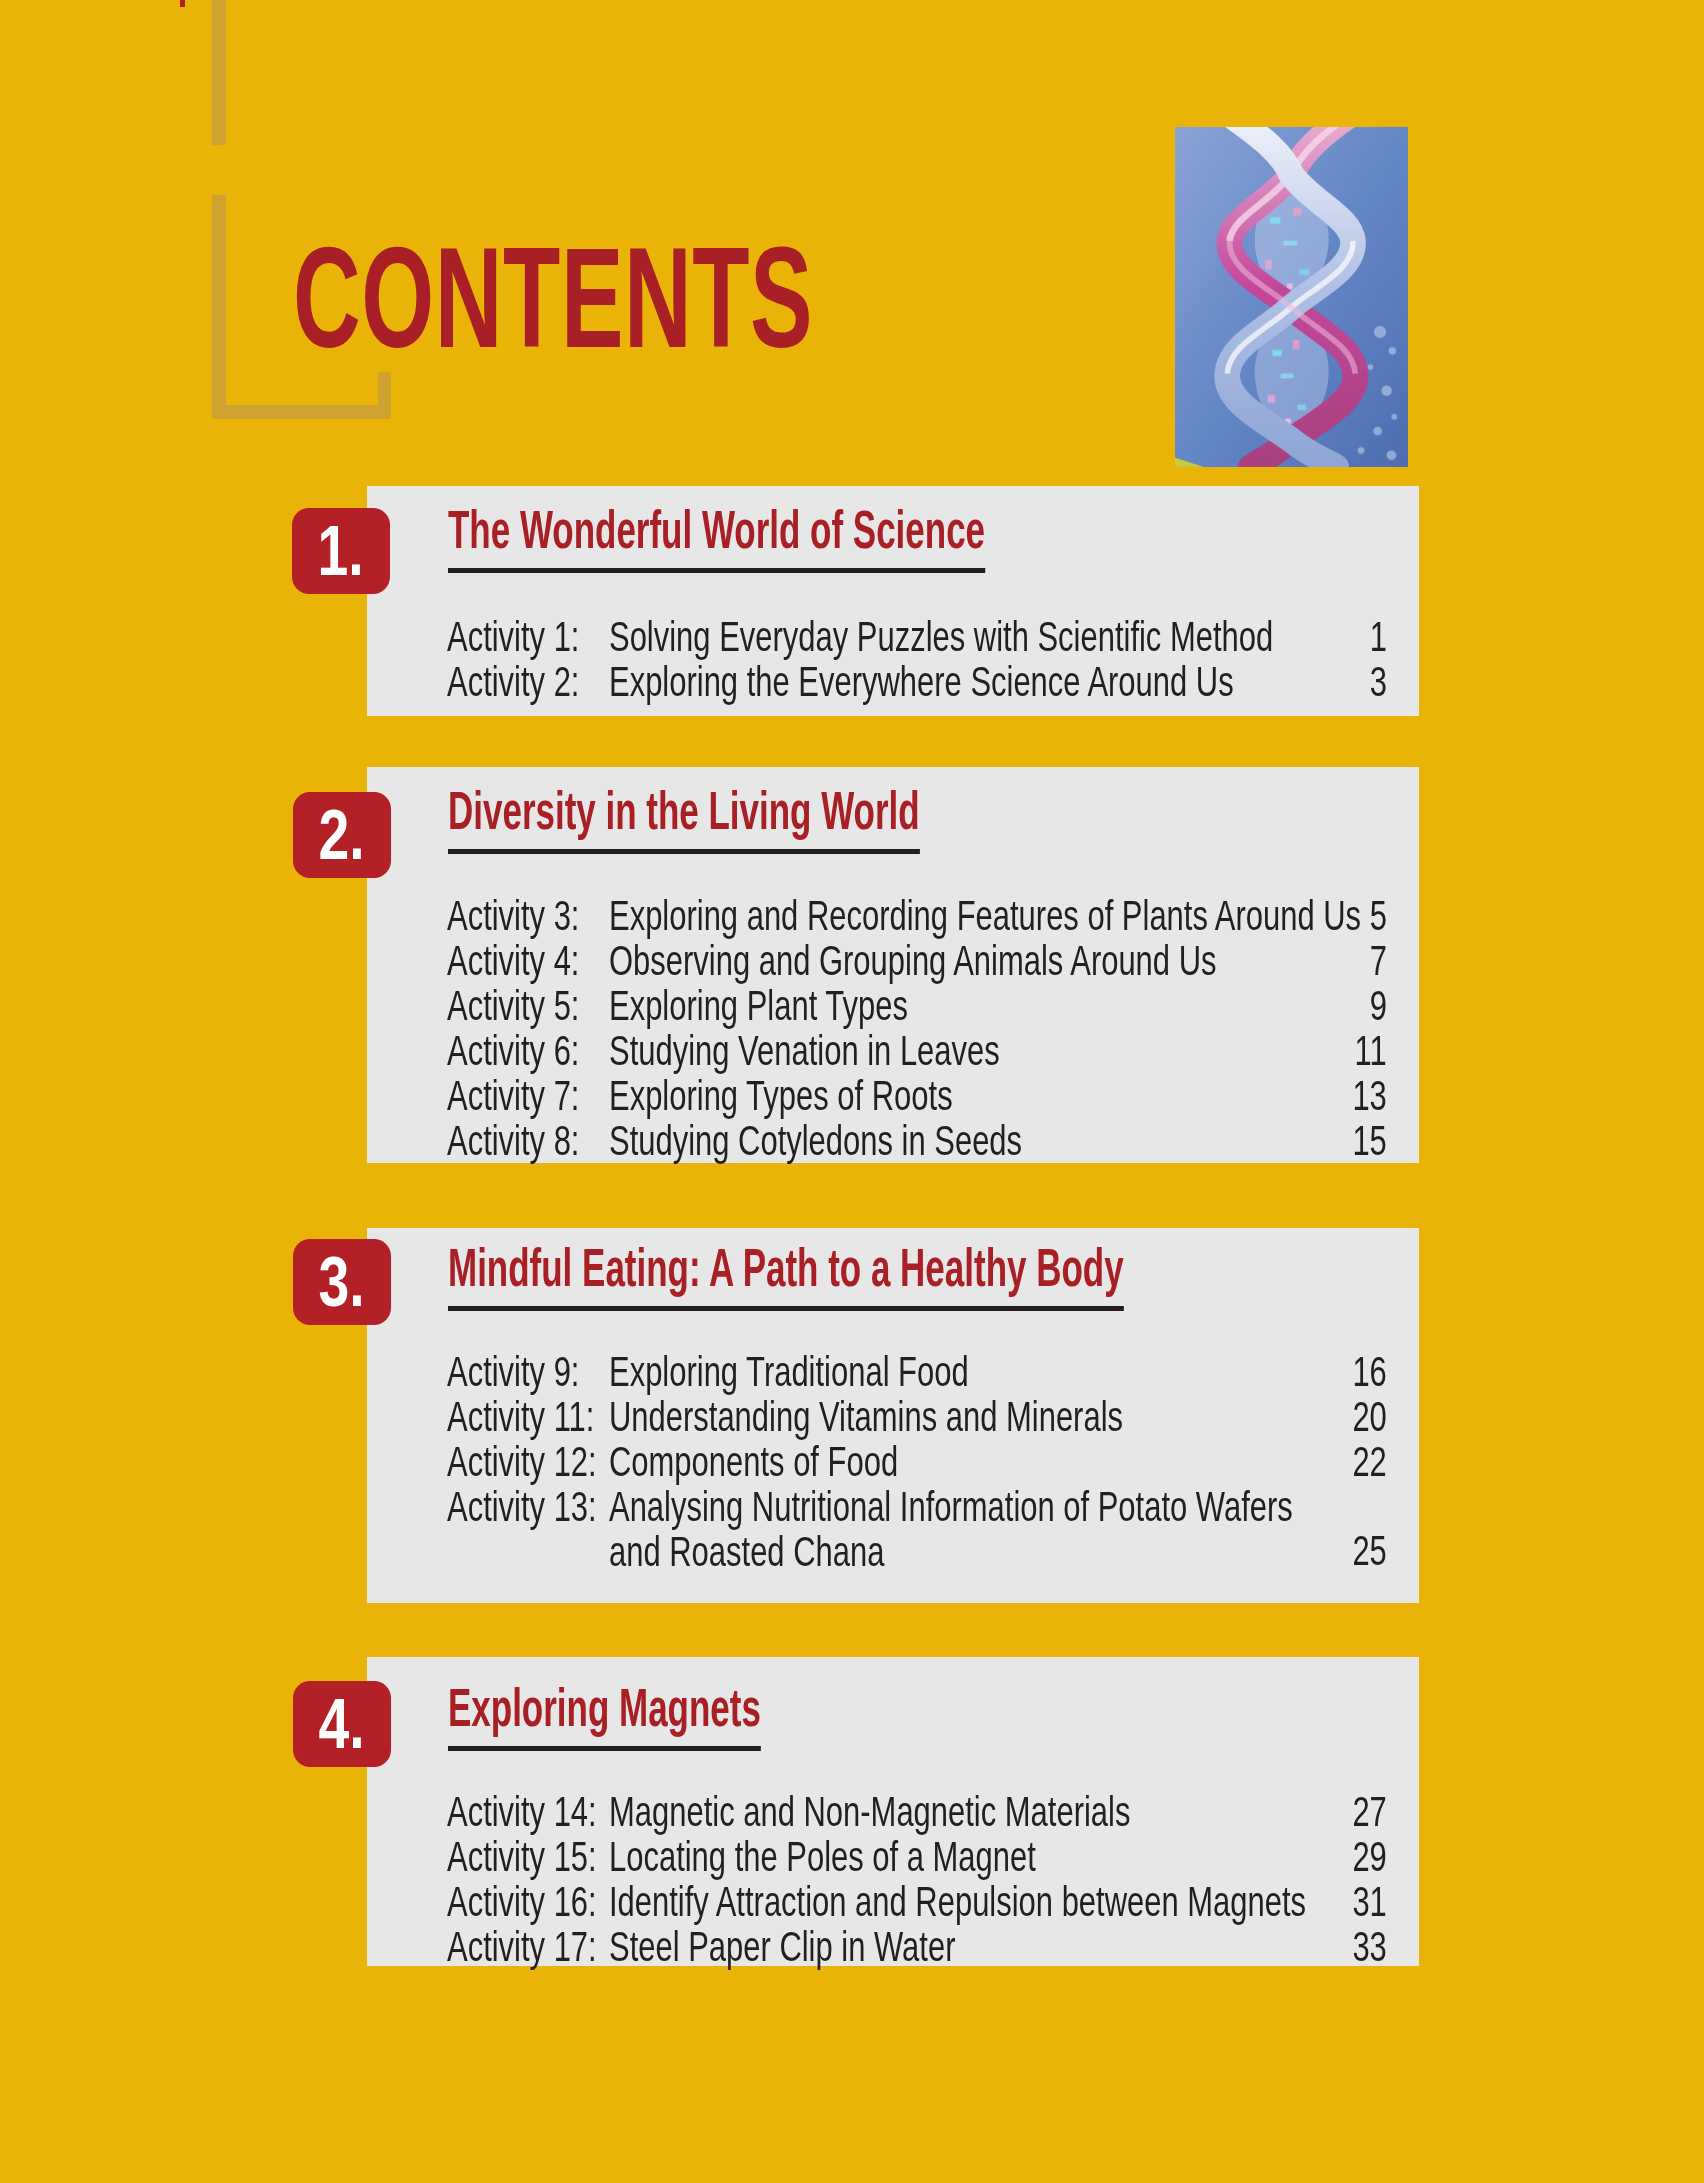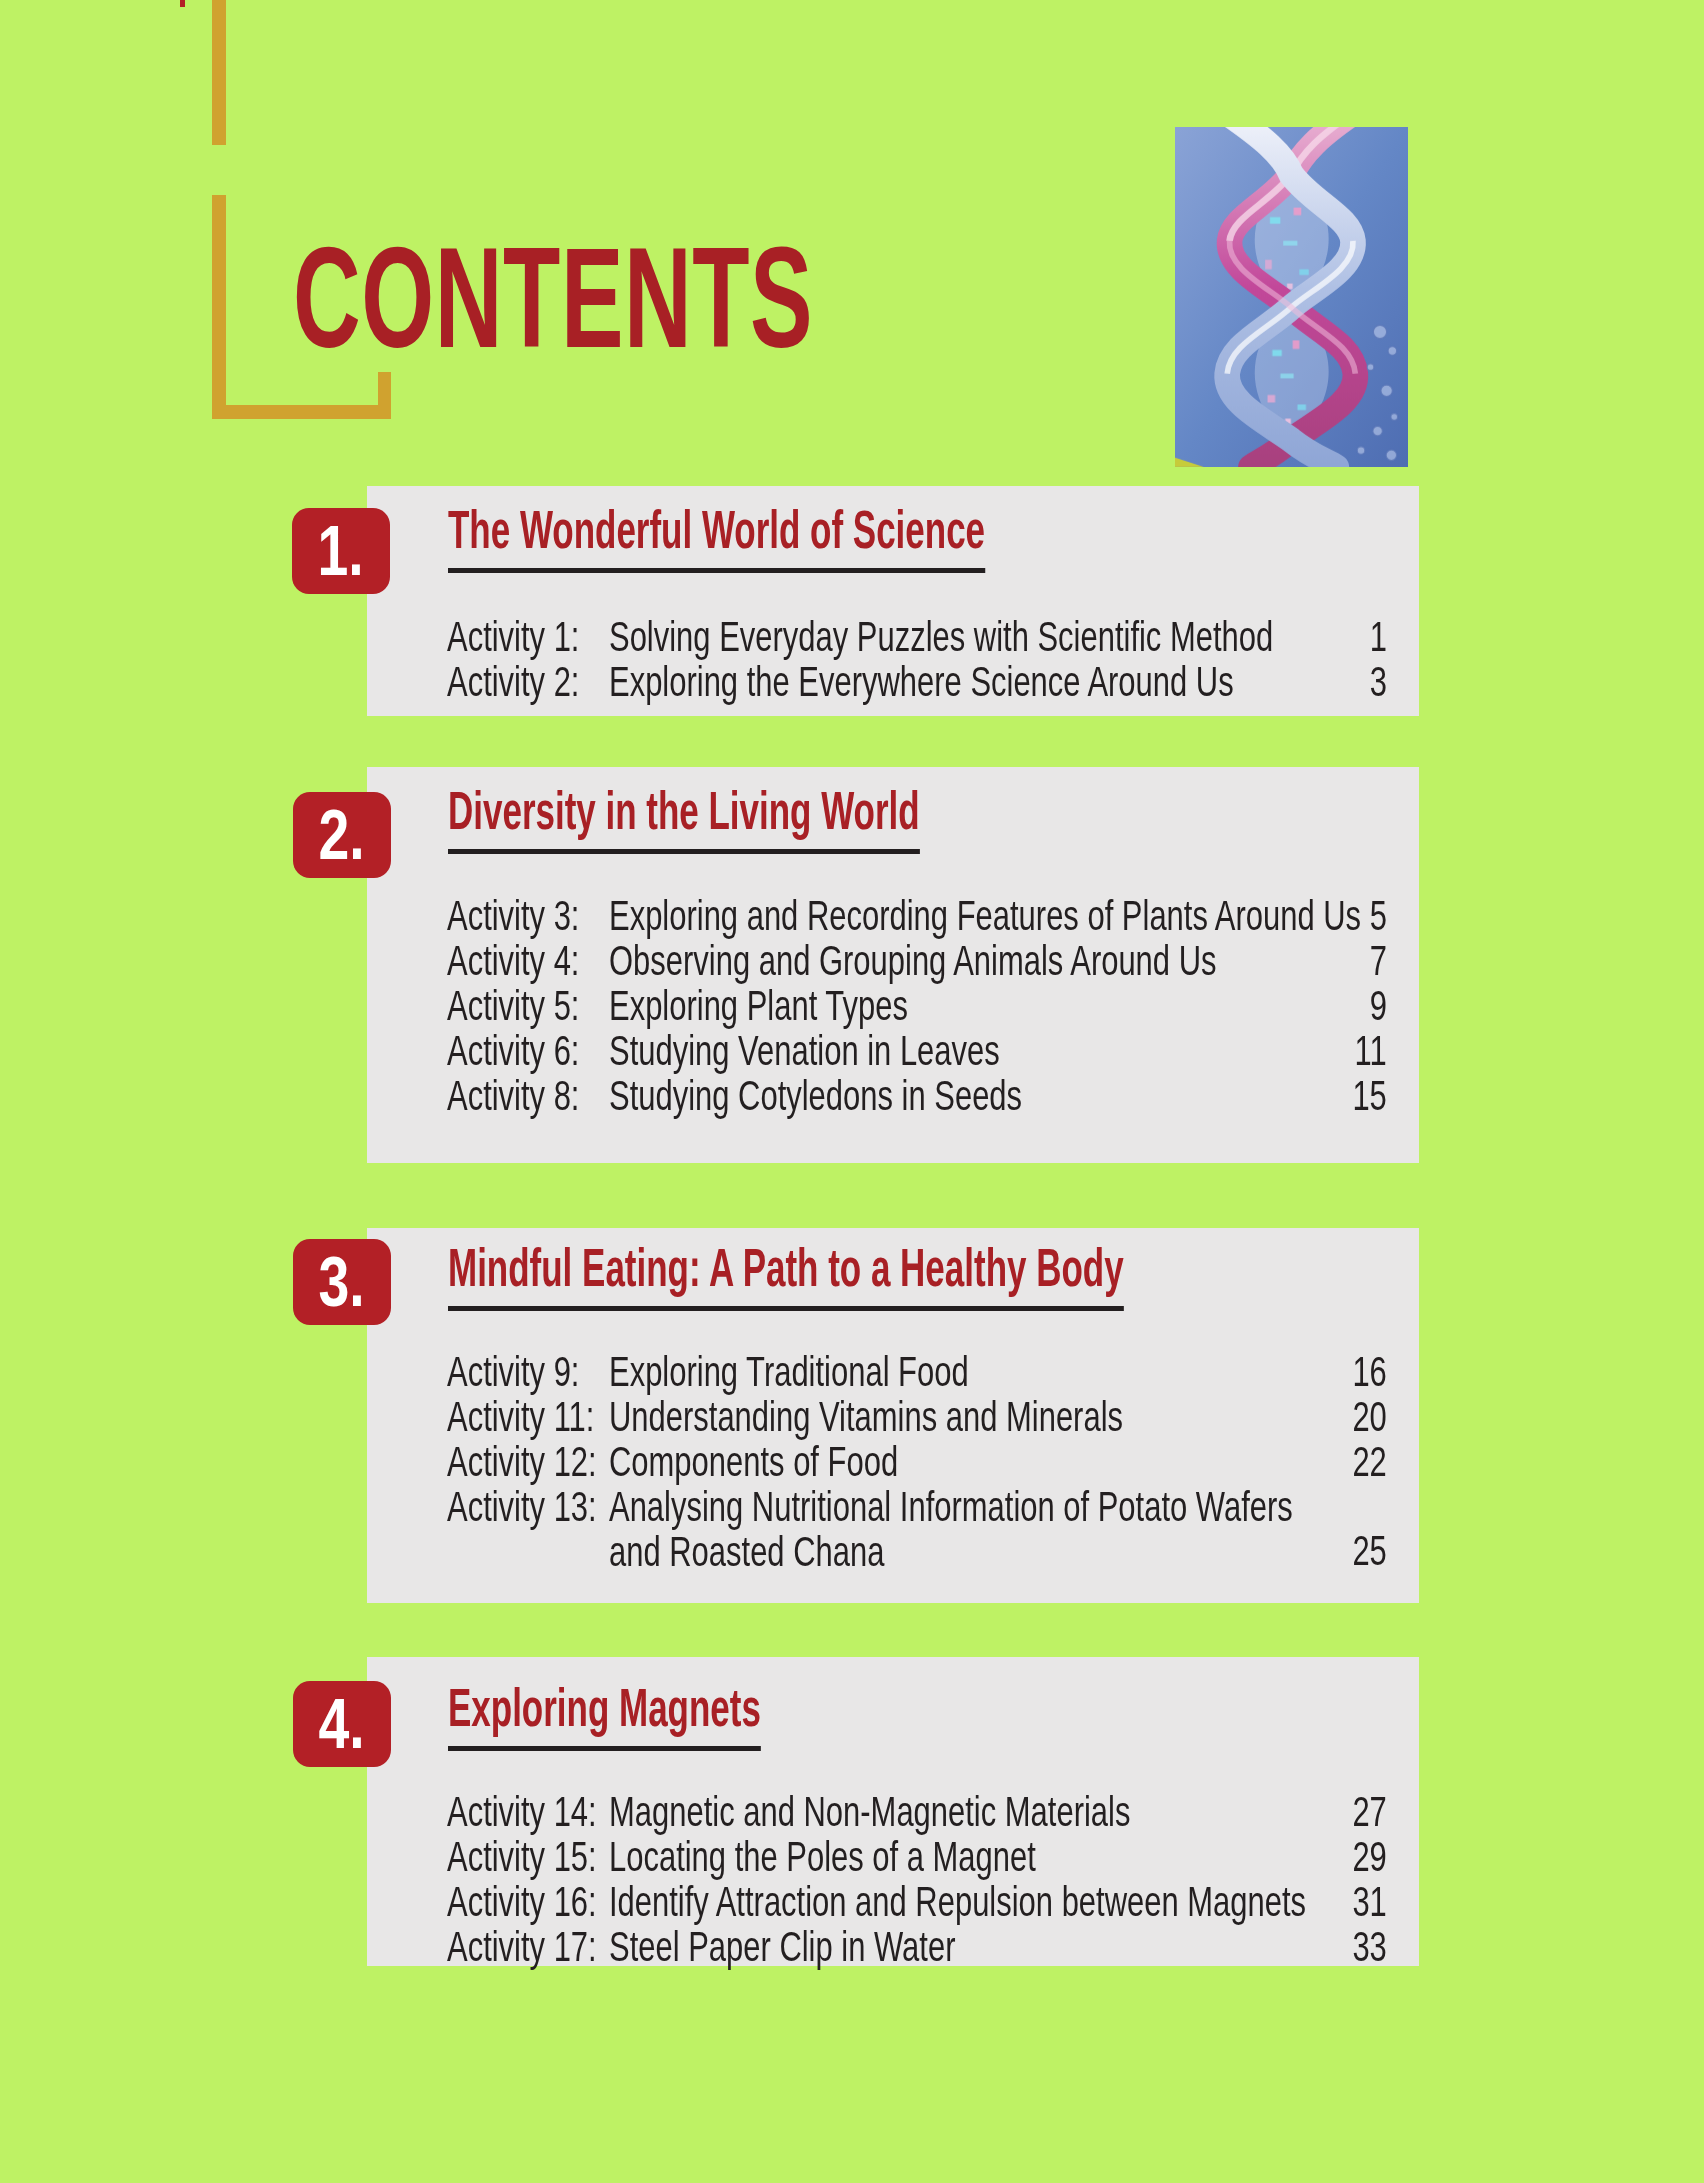--- a/index.html
+++ b/index.html
@@ -1,17 +1,17 @@
 <!DOCTYPE html>
 <html style="font-size:7.6px"><head>
 <meta charset="utf-8">
 <style>
   html,body{margin:0;padding:0;background:#ffffff;}
   .page{
-    position:relative;width:1704px;height:2183px;background:#bef264;overflow:hidden;
+    position:relative;width:1704px;height:2183px;background:#eab308;overflow:hidden;
     font-family:"Liberation Sans",sans-serif;color:#231F20;
   }
   
   .top-tick{position:absolute;left:180px;top:0;width:4.7px;height:6.6px;background:#B32026;}
   .gold{position:absolute;background:#D0A22F;}
   .gold.b1{left:212px;top:0;width:13.8px;height:145px;}
   .gold.b2{left:212px;top:195px;width:13.8px;height:224px;}
   .gold.b3{left:212px;top:405px;width:179px;height:13.8px;}
   .gold.b4{left:378px;top:372px;width:13.3px;height:47px;}
   
@@ -175,20 +175,27 @@
         <span class="pg">9</span>
       </div>
       <div class="row">
         <span class="lbl">Activity 6:</span>
         <span class="desc">
           <div class="dline"><span class="sc">Studying Venation in Leaves</span></div>
         </span>
         <span class="pg">11</span>
       </div>
       <div class="row">
+        <span class="lbl">Activity 7:</span>
+        <span class="desc">
+          <div class="dline"><span class="sc">Exploring Types of Roots</span></div>
+        </span>
+        <span class="pg">13</span>
+      </div>
+      <div class="row">
         <span class="lbl">Activity 8:</span>
         <span class="desc">
           <div class="dline"><span class="sc">Studying Cotyledons in Seeds</span></div>
         </span>
         <span class="pg">15</span>
       </div>
     </div>
 
   <div class="secbox" style="top:1228px;height:375px;"></div>
   <div class="badge" style="left:293px;top:1239px;">

